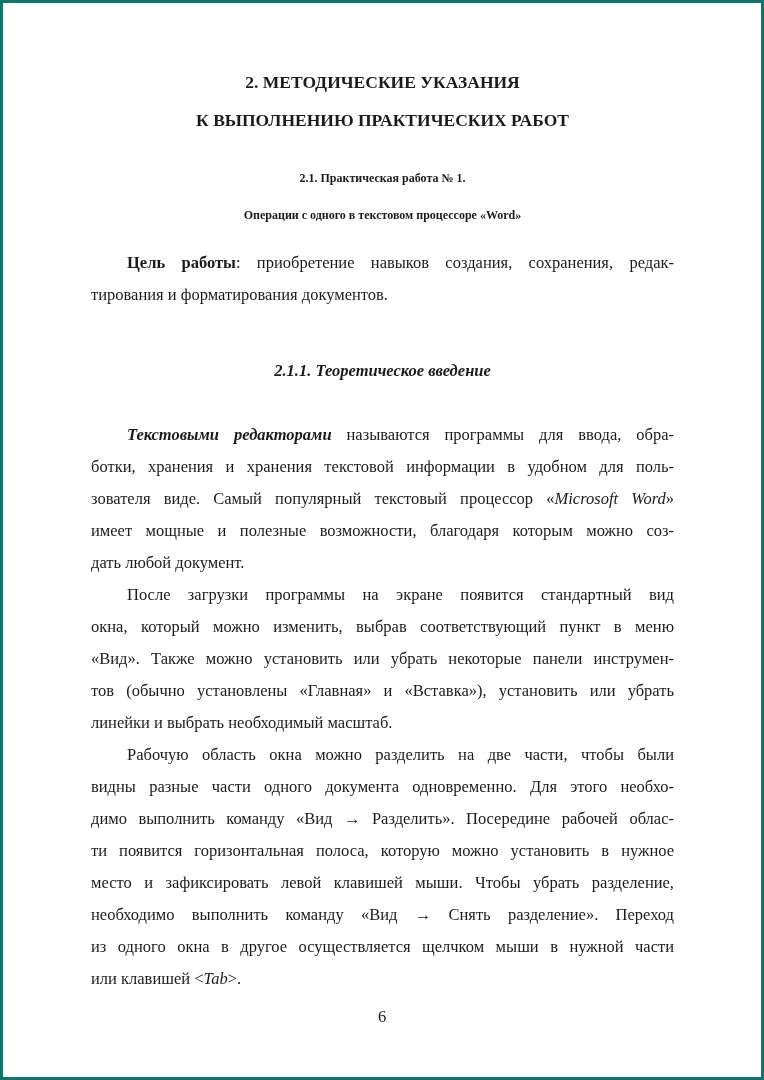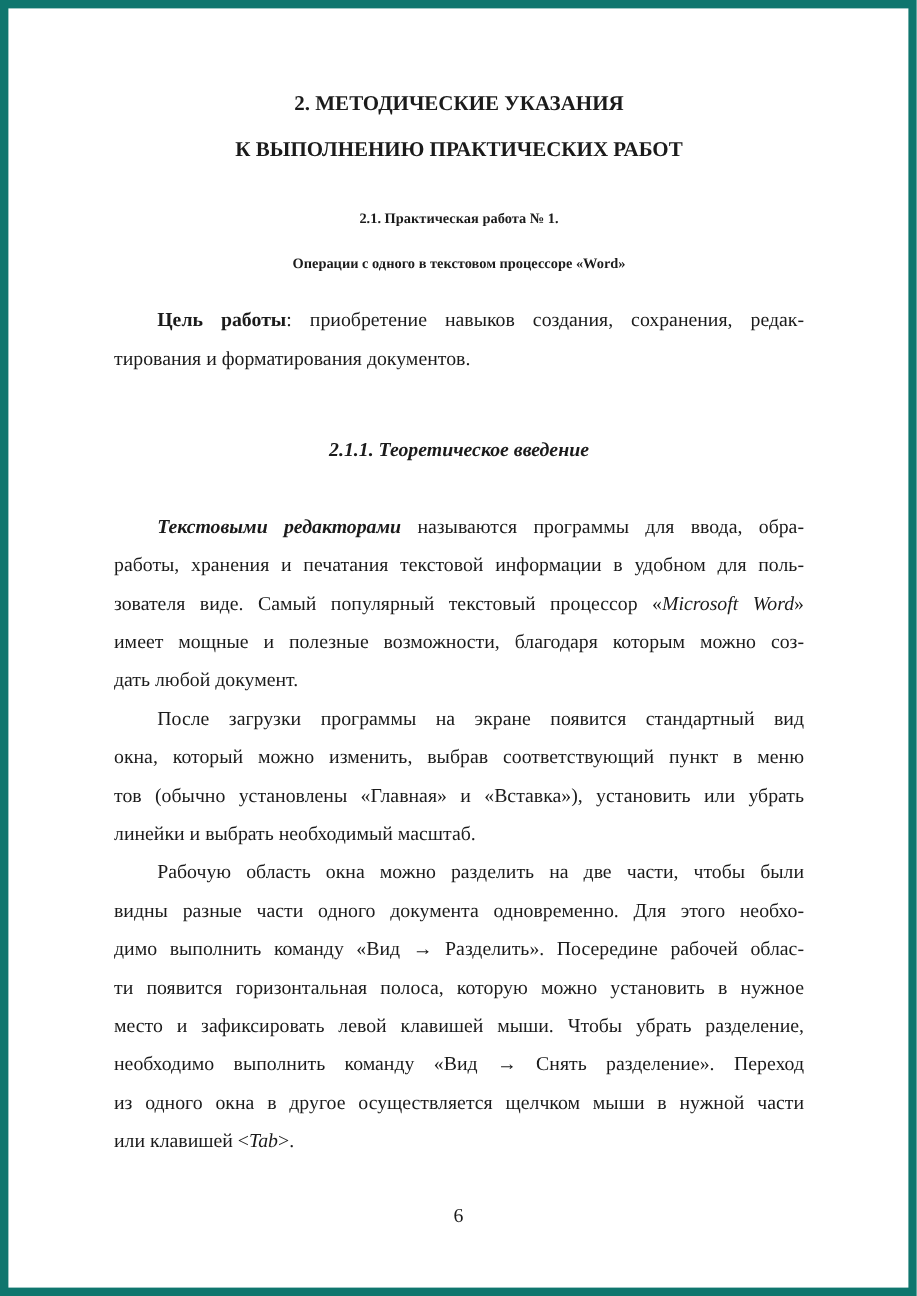--- a/index.html
+++ b/index.html
@@ -3,21 +3,21 @@
 <meta charset="utf-8">
 <style>
   * { margin: 0; padding: 0; box-sizing: border-box; }
   html, body { background: #ffffff; }
   .page {
     position: relative;
     width: 764px;
     height: 1080px;
     margin: 0 auto;
     background: #ffffff;
-    border: 7px solid #0f766e;
+    border: 3px solid #0f766e;
     font-family: "Liberation Serif", serif;
     color: #1b1b1b;
     overflow: hidden;
   }
   .content { padding: 60px 87px 0 88px; }
 
   .chapter-heading {
     font-weight: bold;
     font-size: 17.5px;
     text-align: center;
@@ -84,29 +84,30 @@
 
     <div class="para goal-para">
       <div class="ln ind"><span class="bold">Цель работы</span><span>: приобретение навыков создания, сохранения, редак-</span></div>
       <div class="ln last">тирования и форматирования документов.</div>
     </div>
 
     <div class="subsection-heading">2.1.1. Теоретическое введение</div>
 
     <div class="para body-start">
       <div class="ln ind"><span class="bold-italic">Текстовыми редакторами</span><span> называются программы для ввода, обра-</span></div>
-      <div class="ln">работы, хранения и печатания текстовой информации в удобном для поль-</div>
+      <div class="ln">ботки, хранения и хранения текстовой информации в удобном для поль-</div>
       <div class="ln"><span>зователя виде. Самый популярный текстовый процессор «</span><span class="italic">Microsoft Word</span><span>»</span></div>
       <div class="ln">имеет мощные и полезные возможности, благодаря которым можно соз-</div>
       <div class="ln last">дать любой документ.</div>
     </div>
 
     <div class="para">
       <div class="ln ind">После загрузки программы на экране появится стандартный вид</div>
       <div class="ln">окна, который можно изменить, выбрав соответствующий пункт в меню</div>
+      <div class="ln">«Вид». Также можно установить или убрать некоторые панели инструмен-</div>
       <div class="ln">тов (обычно установлены «Главная» и «Вставка»), установить или убрать</div>
       <div class="ln last">линейки и выбрать необходимый масштаб.</div>
     </div>
 
     <div class="para">
       <div class="ln ind">Рабочую область окна можно разделить на две части, чтобы были</div>
       <div class="ln">видны разные части одного документа одновременно. Для этого необхо-</div>
       <div class="ln">димо выполнить команду «Вид → Разделить». Посередине рабочей облас-</div>
       <div class="ln">ти появится горизонтальная полоса, которую можно установить в нужное</div>
       <div class="ln">место и зафиксировать левой клавишей мыши. Чтобы убрать разделение,</div>

